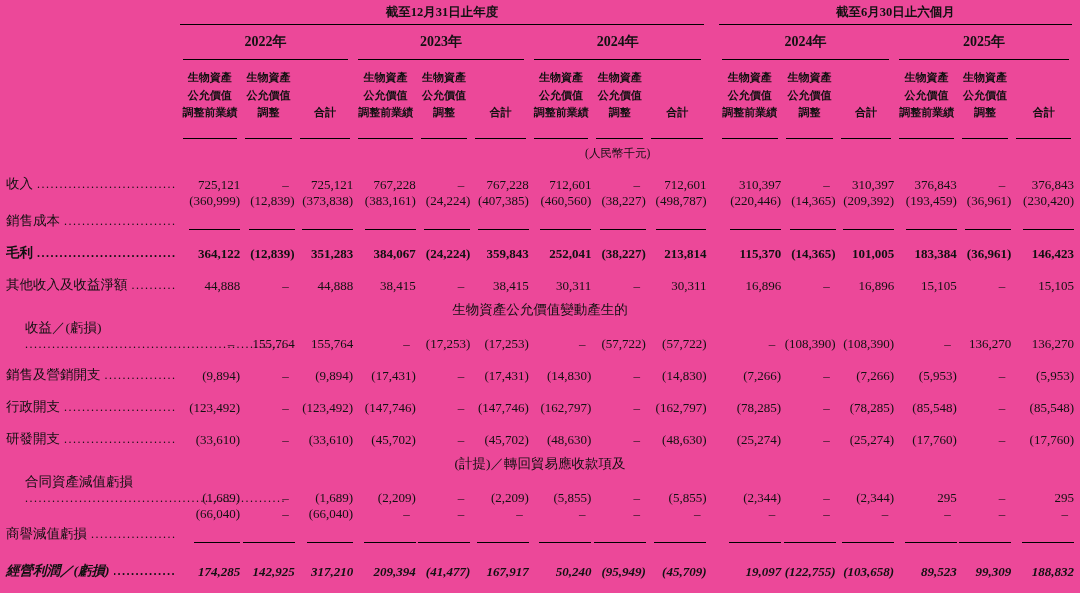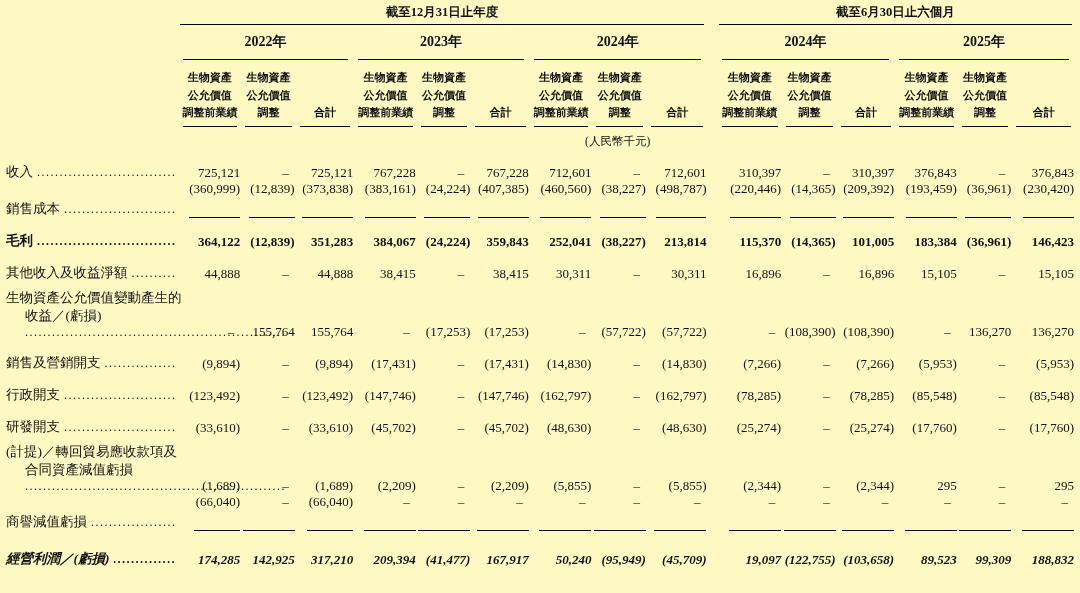--- a/index.html
+++ b/index.html
@@ -1,39 +1,39 @@
 <!DOCTYPE html>
 <html><head>
 <meta charset="utf-8">
 <style>
   html,body{margin:0;padding:0;background:#fff;}
   .page{
     width:1080px;height:593px;box-sizing:border-box;
-    background:#fef9c3;color:#111;padding:4px 6px 0 6px;overflow:hidden;
+    background:#ec4899;color:#111;padding:4px 6px 0 6px;overflow:hidden;
     font-family:"Liberation Serif","DejaVu Serif",serif;
   }
   table{border-collapse:collapse;table-layout:fixed;width:1068px;}
   th,td{padding:0;margin:0;font-weight:normal;vertical-align:bottom;}
   
   .grp{border-bottom:1.5px solid #000;padding-bottom:3px;margin:0 2px;
        text-align:center;font-weight:bold;font-size:12.5px;white-space:nowrap;}
   .yr{border-bottom:1.2px solid #000;padding-bottom:8px;margin:0 5px;
       text-align:center;font-weight:bold;font-size:14px;}
   tr.year-row th{padding-top:8px;}
-  .ch{border-bottom:1.2px solid #000;padding-bottom:4px;margin:0 3px 0 5px;
+  .ch{border-bottom:1.2px solid #000;padding-bottom:16px;margin:0 3px 0 5px;
       text-align:center;font-weight:bold;font-size:11px;line-height:1.6;white-space:nowrap;}
   tr.colhead-row th{padding-top:9px;}
   .note{font-size:11.5px;text-align:center;white-space:nowrap;}
   tr.note-row th{height:22px;}
   tr.note-row2 th{height:26px;}
   
   tbody tr{height:32px;}
   tbody tr.label-only{height:25px;}
   tbody tr.last{height:37px;font-style:italic;}
-  .lblcell{font-size:13.5px;white-space:nowrap;overflow:visible;}
+  .lblcell{font-size:13.5px;white-space:nowrap;overflow:visible;text-align:center;}
   .rlabel{display:flex;align-items:baseline;white-space:nowrap;}
   .rlabel.indent{padding-left:15px;flex-direction:column;}
   .dots{flex:1;overflow:hidden;white-space:nowrap;margin:0 2px 0 4px;font-size:12px;color:#111;}
   .dots::after{content:"..........................................................";letter-spacing:1.5px;}
   .num{text-align:right;font-size:13px;white-space:nowrap;}
   .v{display:inline-block;white-space:nowrap;}
   .v.dash{padding-right:6px;}
   tr.ruled td.num .v{border-bottom:1px solid #000;padding-bottom:20px;min-width:46px;text-align:right;}
   tr.bold{font-weight:bold;}
   tr.bold td{font-weight:bold;}

